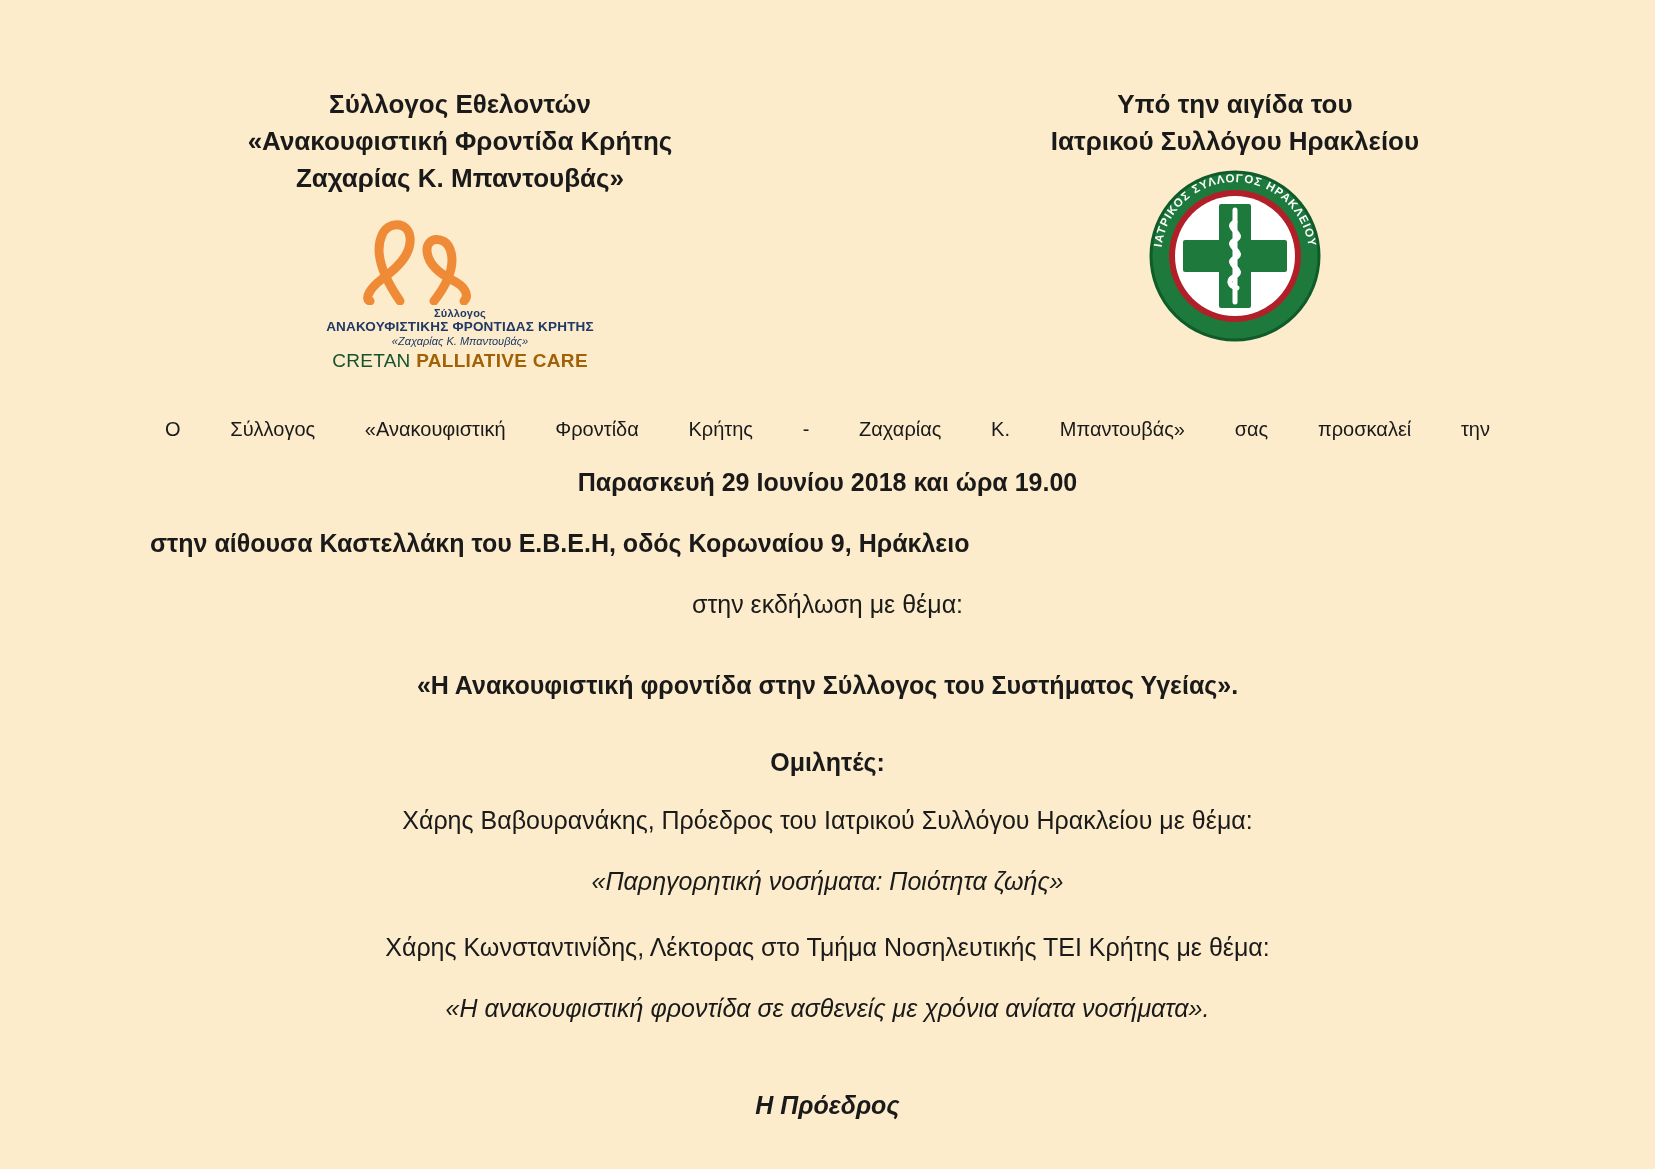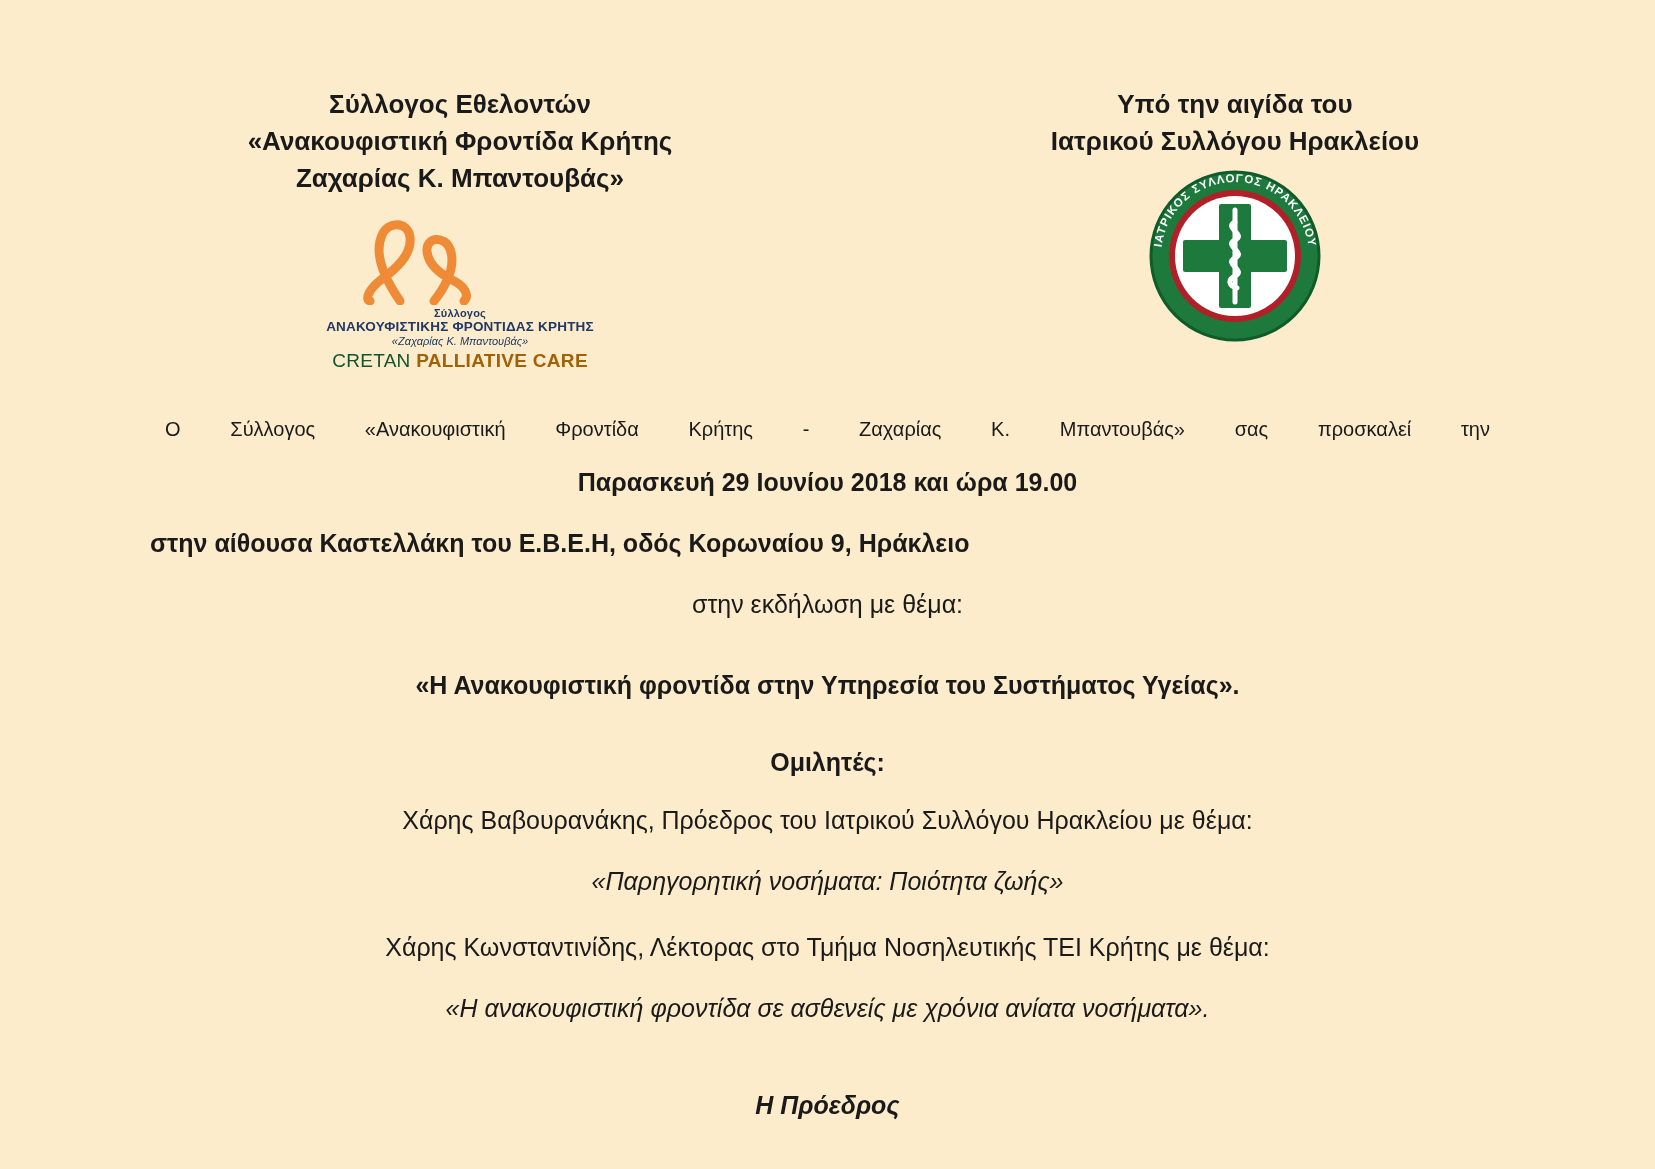--- a/index.html
+++ b/index.html
@@ -233,21 +233,21 @@
   <div class="content">
 
     <p class="intro">Ο Σύλλογος «Ανακουφιστική Φροντίδα Κρήτης - Ζαχαρίας Κ. Μπαντουβάς» σας προσκαλεί την</p>
 
     <p class="l-when">Παρασκευή 29 Ιουνίου 2018 και ώρα 19.00</p>
 
     <p class="l-where">στην αίθουσα Καστελλάκη του Ε.Β.Ε.Η, οδός  Κορωναίου  9, Ηράκλειο</p>
 
     <p class="l-event">στην εκδήλωση με θέμα:</p>
 
-    <p class="topic">«Η  Ανακουφιστική φροντίδα στην Υπηρεσία του Συστήματος Υγείας».</p>
+    <p class="topic">«Η  Ανακουφιστική φροντίδα στην Σύλλογος του Συστήματος Υγείας».</p>
 
     <p class="speakers-label">Ομιλητές:</p>
 
     <p class="speaker-line">Χάρης Βαβουρανάκης, Πρόεδρος του Ιατρικού Συλλόγου  Ηρακλείου  με θέμα:</p>
     <p class="speaker-topic">«Παρηγορητική  νοσήματα: Ποιότητα ζωής»</p>
 
     <p class="speaker-line gap-block">Χάρης Κωνσταντινίδης, Λέκτορας στο Τμήμα Νοσηλευτικής ΤΕΙ Κρήτης με θέμα:</p>
     <p class="speaker-topic">«Η ανακουφιστική φροντίδα  σε ασθενείς με χρόνια ανίατα νοσήματα».</p>
 
     <p class="sign-role">Η Πρόεδρος</p>

